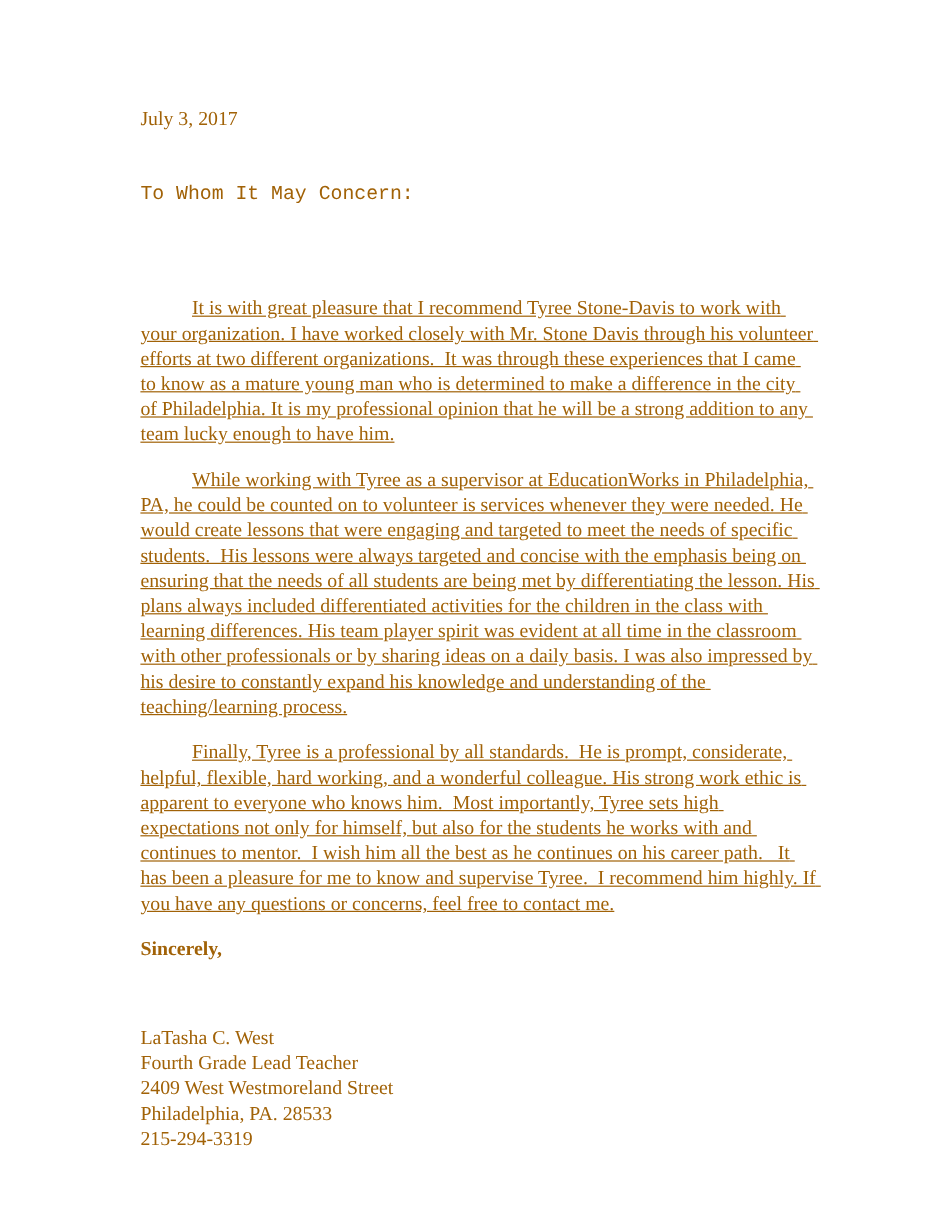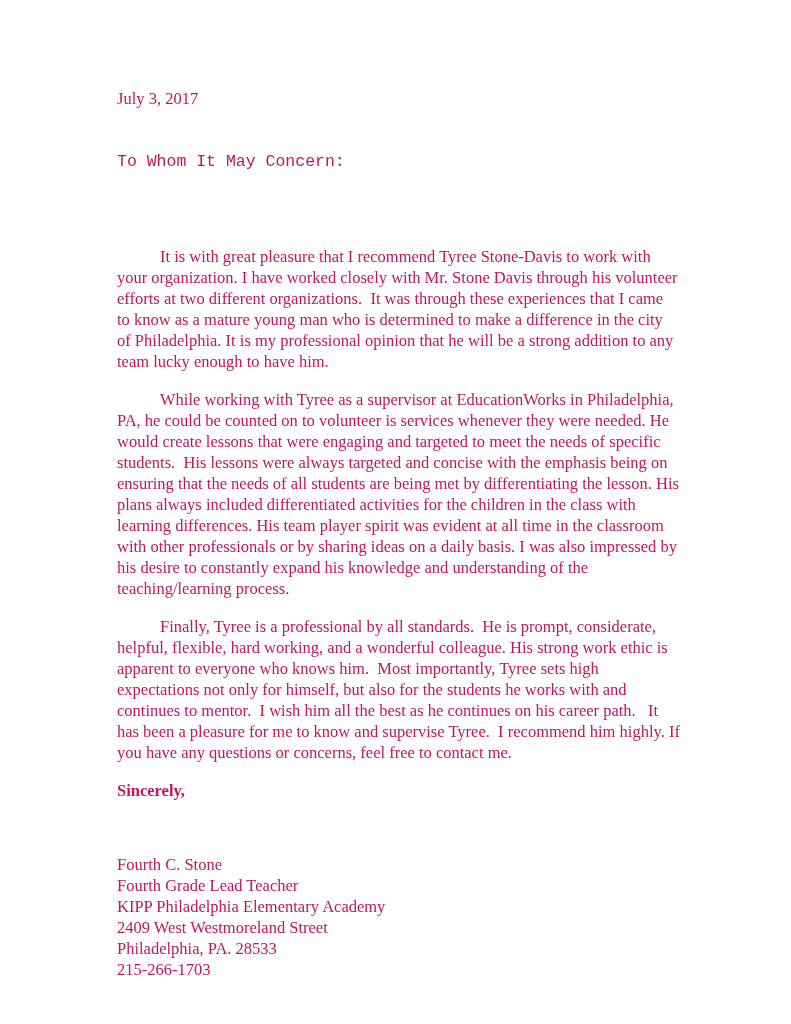--- a/index.html
+++ b/index.html
@@ -10,35 +10,36 @@
   .page {
     position: relative;
     width: 791px;
     height: 1024px;
     background: #ffffff;
     box-sizing: border-box;
     padding: 88px 111px 0 117px;
     font-family: "Liberation Serif", "DejaVu Serif", serif;
     font-size: 16.5px;
     line-height: 21px;
-    color: #be185d;
+    color: #a16207;
     overflow: hidden;
   }
   .date-line {
     margin: 0 0 42px 0;
   }
   .salutation {
     margin: 0 0 74px 0;
     font-family: Liberation Mono, monospace;
   }
   .body-paragraph {
     margin: 0 0 17px 0;
     text-indent: 43px;
     white-space: pre-wrap;
     text-align: left;
+    text-decoration: underline;
   }
   .closing {
     margin: 4px 0 0 0;
     font-weight: bold;
   }
   .signature-block {
     margin-top: 53px;
   }
   .signature-block > div {
     margin: 0;
@@ -55,21 +56,20 @@
 
   <p class="body-paragraph">It is with great pleasure that I recommend Tyree Stone-Davis to work with your organization. I have worked closely with Mr. Stone Davis through his volunteer efforts at two different organizations.  It was through these experiences that I came to know as a mature young man who is determined to make a difference in the city of Philadelphia. It is my professional opinion that he will be a strong addition to any team lucky enough to have him.</p>
 
   <p class="body-paragraph">While working with Tyree as a supervisor at EducationWorks in Philadelphia, PA, he could be counted on to volunteer is services whenever they were needed. He would create lessons that were engaging and targeted to meet the needs of specific students.  His lessons were always targeted and concise with the emphasis being on ensuring that the needs of all students are being met by differentiating the lesson. His plans always included differentiated activities for the children in the class with learning differences. His team player spirit was evident at all time in the classroom with other professionals or by sharing ideas on a daily basis. I was also impressed by his desire to constantly expand his knowledge and understanding of the teaching/learning process.</p>
 
   <p class="body-paragraph">Finally, Tyree is a professional by all standards.  He is prompt, considerate, helpful, flexible, hard working, and a wonderful colleague. His strong work ethic is apparent to everyone who knows him.  Most importantly, Tyree sets high expectations not only for himself, but also for the students he works with and continues to mentor.  I wish him all the best as he continues on his career path.   It has been a pleasure for me to know and supervise Tyree.  I recommend him highly. If you have any questions or concerns, feel free to contact me.</p>
 
   <div class="closing">Sincerely,</div>
 
   <div class="signature-block">
-    <div>Fourth C. Stone</div>
+    <div>LaTasha C. West</div>
     <div>Fourth Grade Lead Teacher</div>
-    <div>KIPP Philadelphia Elementary Academy</div>
     <div>2409 West Westmoreland Street</div>
     <div>Philadelphia, PA. 28533</div>
-    <div>215-266-1703</div>
+    <div>215-294-3319</div>
   </div>
 
 </div>
 
 </body></html>

